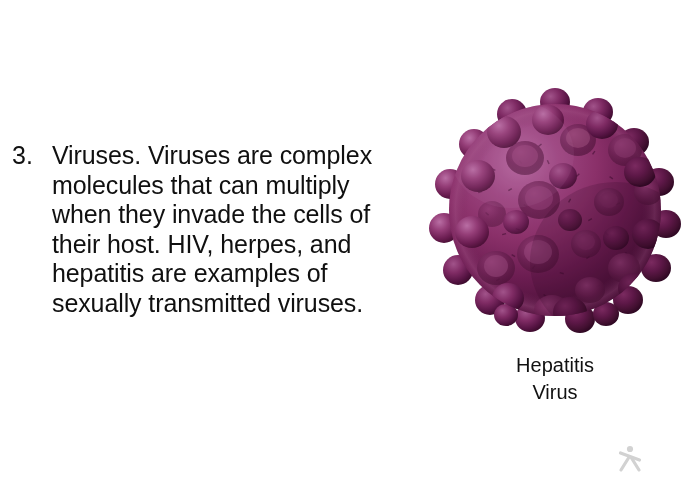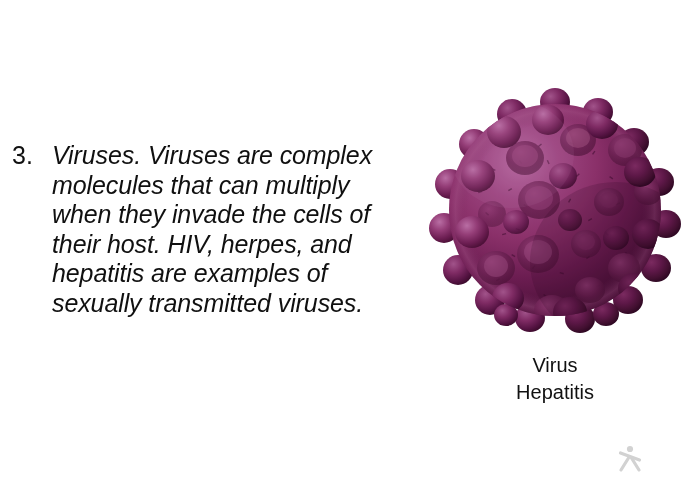--- a/index.html
+++ b/index.html
@@ -41,21 +41,20 @@
     text-align: left;
   }
   #item-body {
     font-size: 25px;
     line-height: 29.5px;
     color: #101010;
     flex: 1 1 auto;
     text-align: left;
     white-space: pre-line;
     letter-spacing: -0.1px;
-    font-style: italic;
   }
 
   
   #figure {
     position: absolute;
     left: 420px;
     top: 72px;
     width: 270px;
     height: 340px;
   }
@@ -272,22 +271,22 @@
           </g>
 
           <ellipse cx="92" cy="82" rx="62" ry="54" fill="#c07cab" opacity="0.12"></ellipse>
 
           <ellipse cx="196" cy="190" rx="86" ry="80" fill="#2e0823" opacity="0.18"></ellipse>
         </g>
       </svg>
     </div>
 
     <div id="figure-caption">
+      <span class="caption-line">Hepatitis</span>
       <span class="caption-line">Virus</span>
-      <span class="caption-line">Hepatitis</span>
     </div>
   </div>
 
   <div id="logo">
     <span id="logo-mark">
       <svg viewBox="0 0 26 30" xmlns="http://www.w3.org/2000/svg">
         <g fill="none" stroke="#d2d2d2" stroke-width="3.2" stroke-linecap="round">
           <path d="M4 27 L11.5 15"></path>
           <path d="M22 27 L14.5 15"></path>
           <path d="M3.5 10 L22.5 17"></path>

